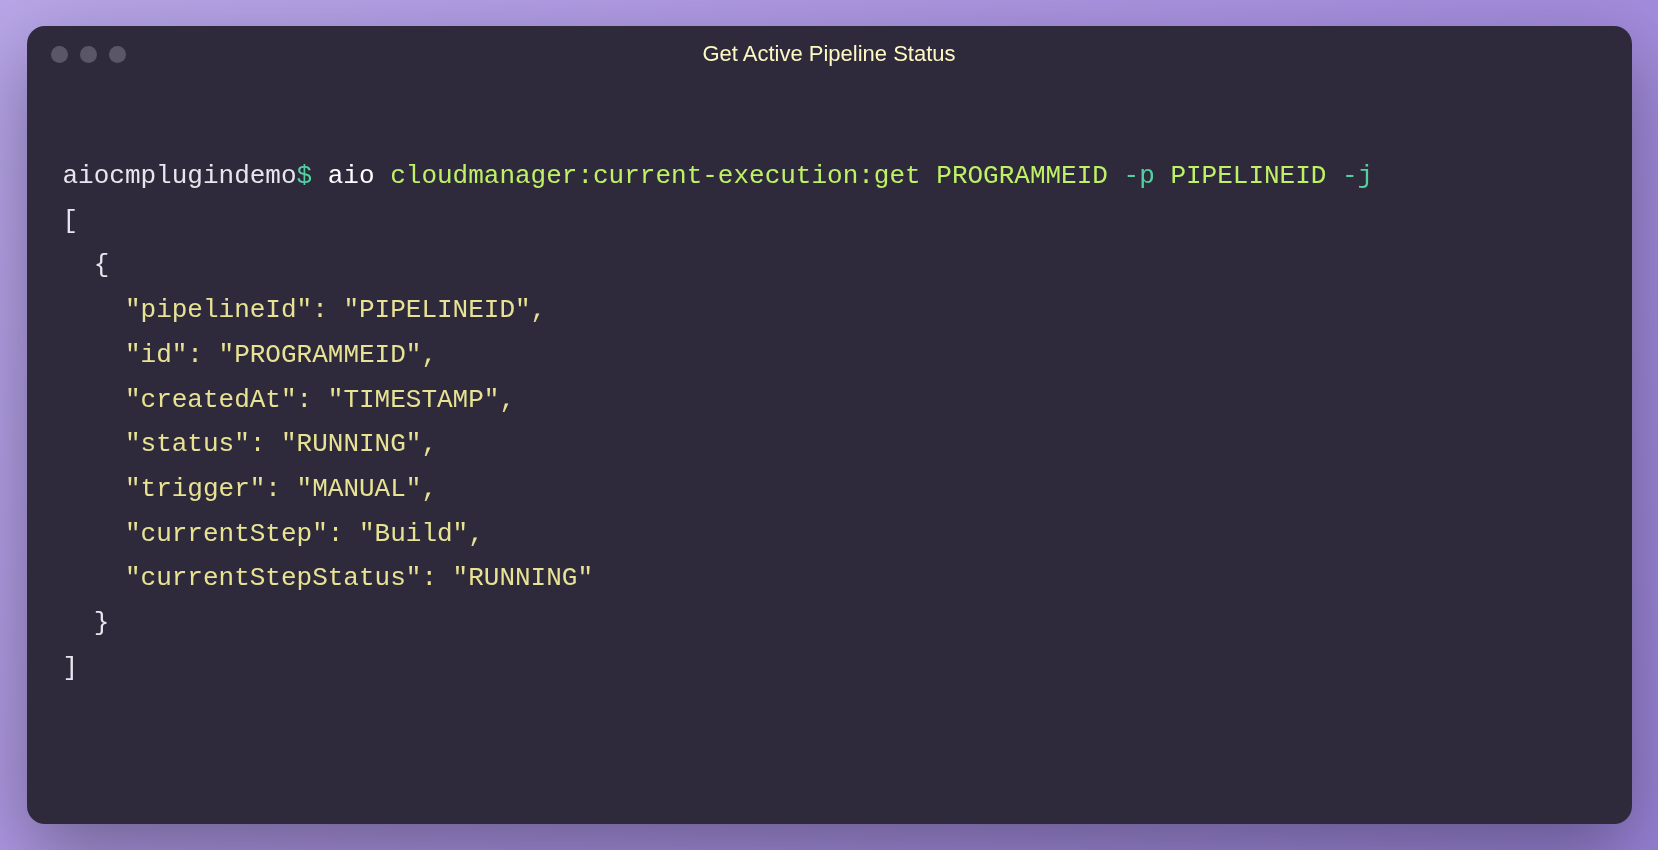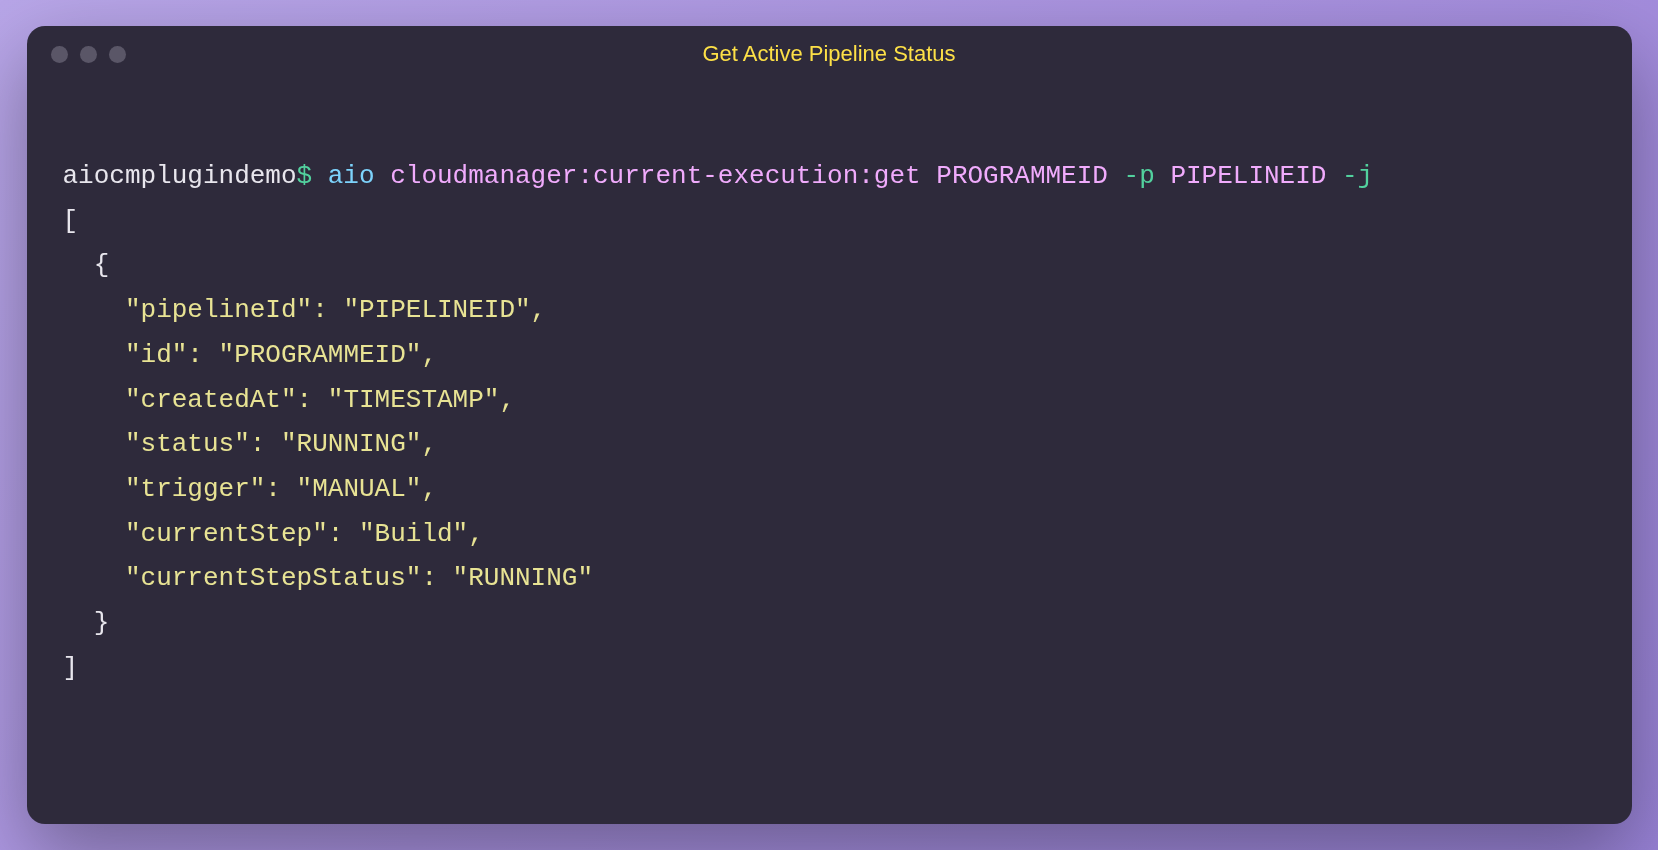--- a/index.html
+++ b/index.html
@@ -46,21 +46,21 @@
       width: 17px;
       height: 17px;
       border-radius: 50%;
       background: #5a5667;
     }
     
     .window-title {
       position: absolute;
       left: 50%;
       transform: translateX(-50%);
-      color: #fde047;
+      color: #fef9c3;
       font-size: 22px;
       font-weight: 400;
       font-family: -apple-system, BlinkMacSystemFont, "Segoe UI", sans-serif;
     }
     
     .terminal-body {
       flex: 1;
       padding: 72px 36px 36px 36px;
       font-size: 26px;
       line-height: 1.72;
@@ -71,25 +71,25 @@
     
     .prompt-host {
       color: #e8e6ed;
     }
     
     .prompt-dollar {
       color: #52d19e;
     }
     
     .cmd-exec {
-      color: #7dd3fc;
+      color: #ffffff;
     }
     
     .cmd-args {
-      color: #f0abfc;
+      color: #bef264;
     }
     
     .cmd-flag {
       color: #52d19e;
     }
     
     .json-bracket {
       color: #e8e6ed;
     }
     

